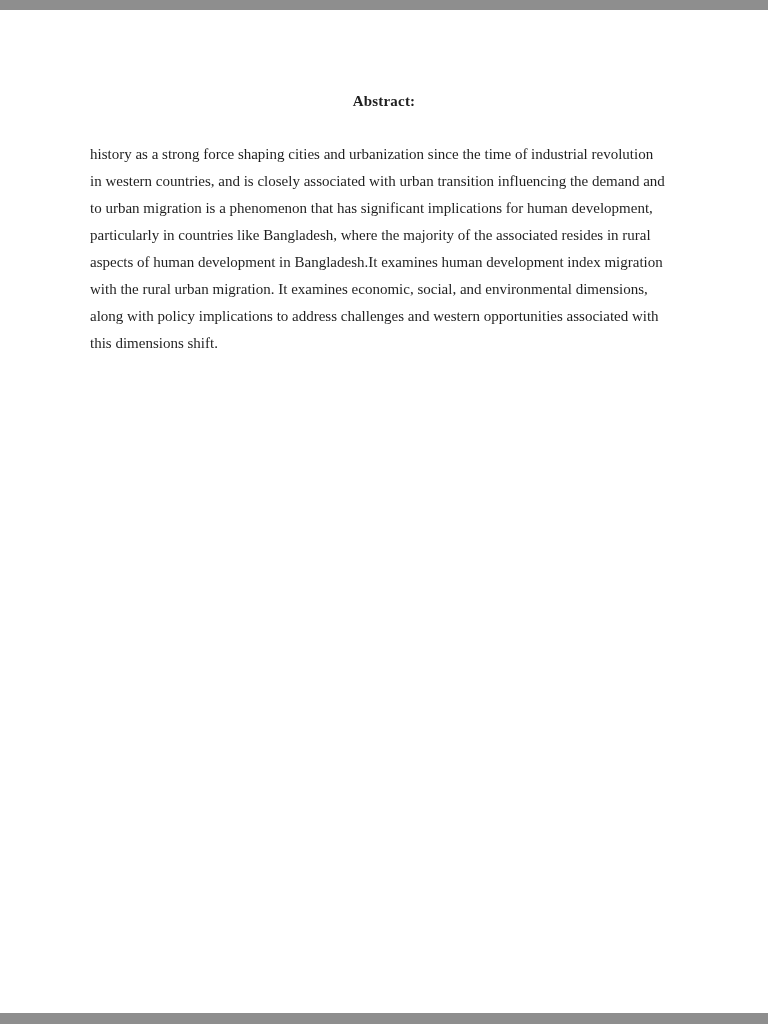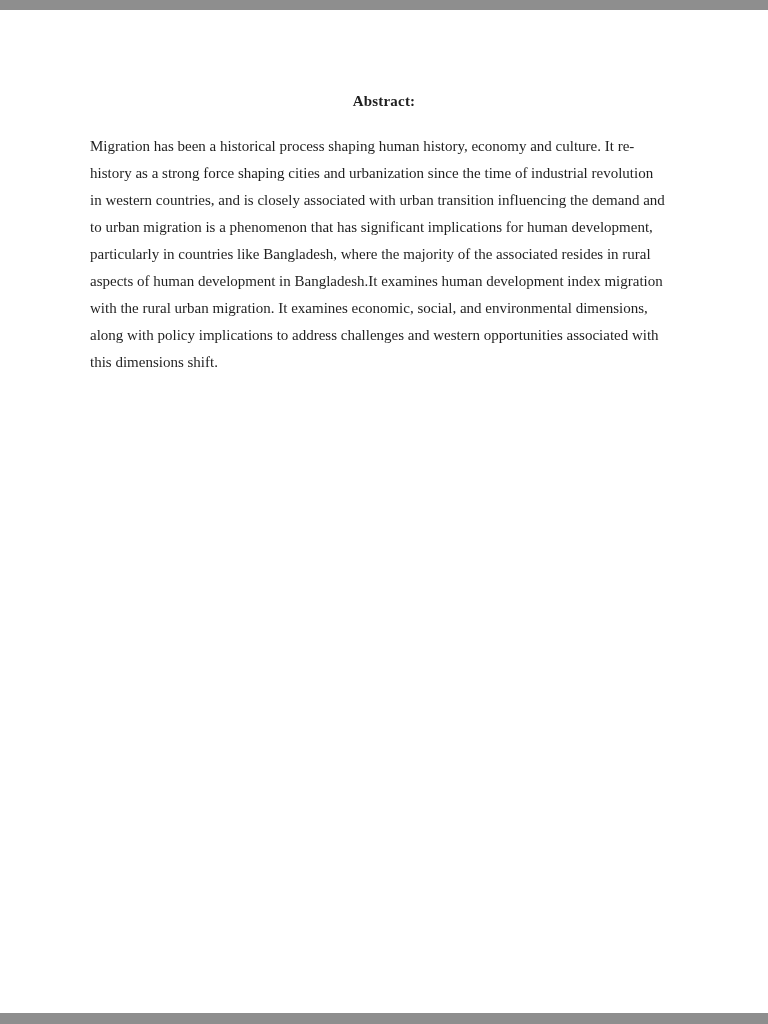--- a/index.html
+++ b/index.html
@@ -32,21 +32,21 @@
     width: 768px;
     background: #ffffff;
     box-sizing: border-box;
     padding: 78px 90px 0 90px;
   }
   .heading {
     text-align: center;
     font-weight: bold;
     font-size: 15px;
     line-height: 27px;
-    margin: 0 0 18px 0;
+    margin: 0 0 26px 0;
     letter-spacing: 0.2px;
   }
   .paragraph {
     font-size: 15px;
     line-height: 27px;
     width: 588px;
   }
   .paragraph .line {
     white-space: nowrap;
   }
@@ -54,21 +54,20 @@
 </head>
 <body>
 
 <div class="screen">
   <div class="viewer-bar top"></div>
 
   <div class="page">
     <div class="heading">Abstract:</div>
 
     <div class="paragraph">
-        <div class="line">Migration has been a historical process shaping human history, economy and culture. It re-</div>
         <div class="line">history as a strong force shaping cities and urbanization since the time of industrial revolution</div>
         <div class="line">in western countries, and is closely associated with urban transition influencing the demand and</div>
         <div class="line">to urban migration is a phenomenon that has significant implications for human development,</div>
         <div class="line">particularly in countries like Bangladesh, where the majority of the associated resides in rural</div>
         <div class="line">aspects of human development in Bangladesh.It examines human development index migration</div>
         <div class="line">with the rural urban migration. It examines economic, social, and environmental dimensions,</div>
         <div class="line">along with policy implications to address challenges and western opportunities associated with</div>
         <div class="line">this dimensions shift.</div>
       </div>
   </div>

